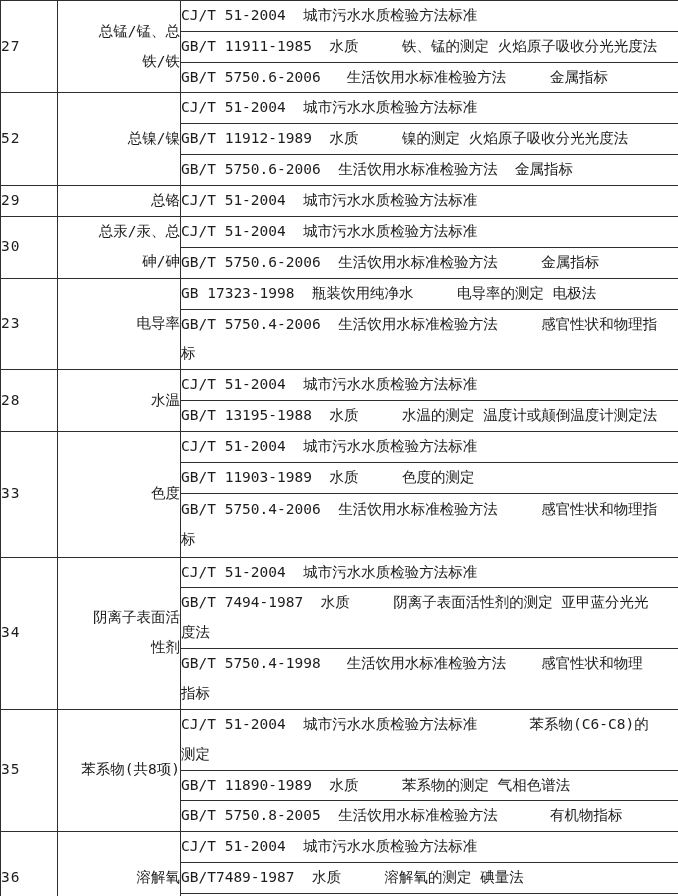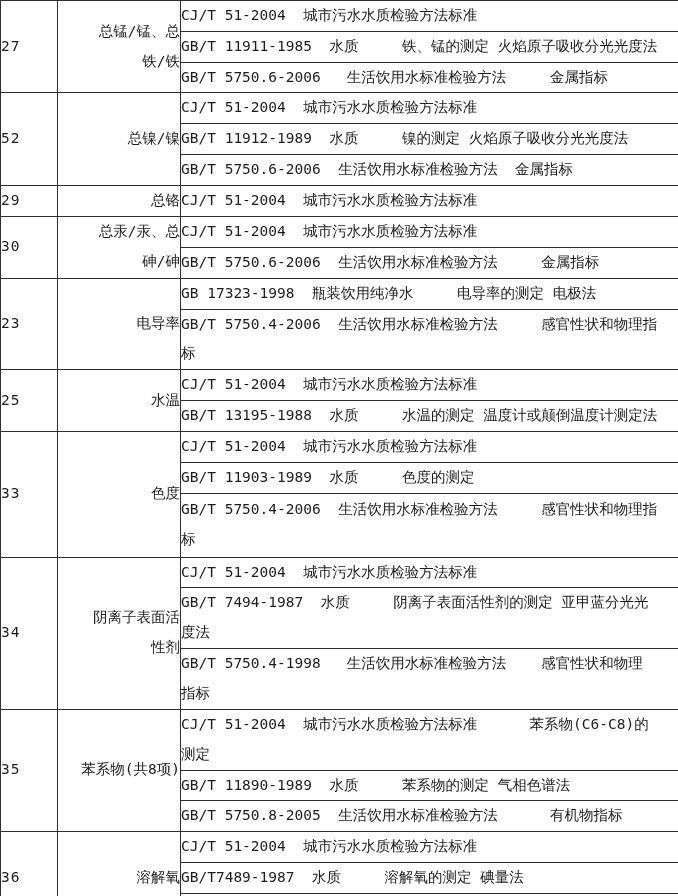--- a/index.html
+++ b/index.html
@@ -97,21 +97,21 @@
       <td class="num" rowspan="2">23</td>
       <td class="name" rowspan="2">电导率</td>
       <td class="std">GB 17323-1998  瓶装饮用纯净水     电导率的测定 电极法</td>
     </tr>
     <tr style="height:59px">
       <td class="std">GB/T 5750.4-2006  生活饮用水标准检验方法     感官性状和物理指
 标</td>
     </tr>
 
     <tr style="height:29px">
-      <td class="num" rowspan="2">25</td>
+      <td class="num" rowspan="2">28</td>
       <td class="name" rowspan="2">水温</td>
       <td class="std">CJ/T 51-2004  城市污水水质检验方法标准</td>
     </tr>
     <tr style="height:29px">
       <td class="std">GB/T 13195-1988  水质     水温的测定 温度计或颠倒温度计测定法</td>
     </tr>
 
     <tr style="height:31px">
       <td class="num" rowspan="3">33</td>
       <td class="name" rowspan="3">色度</td>

